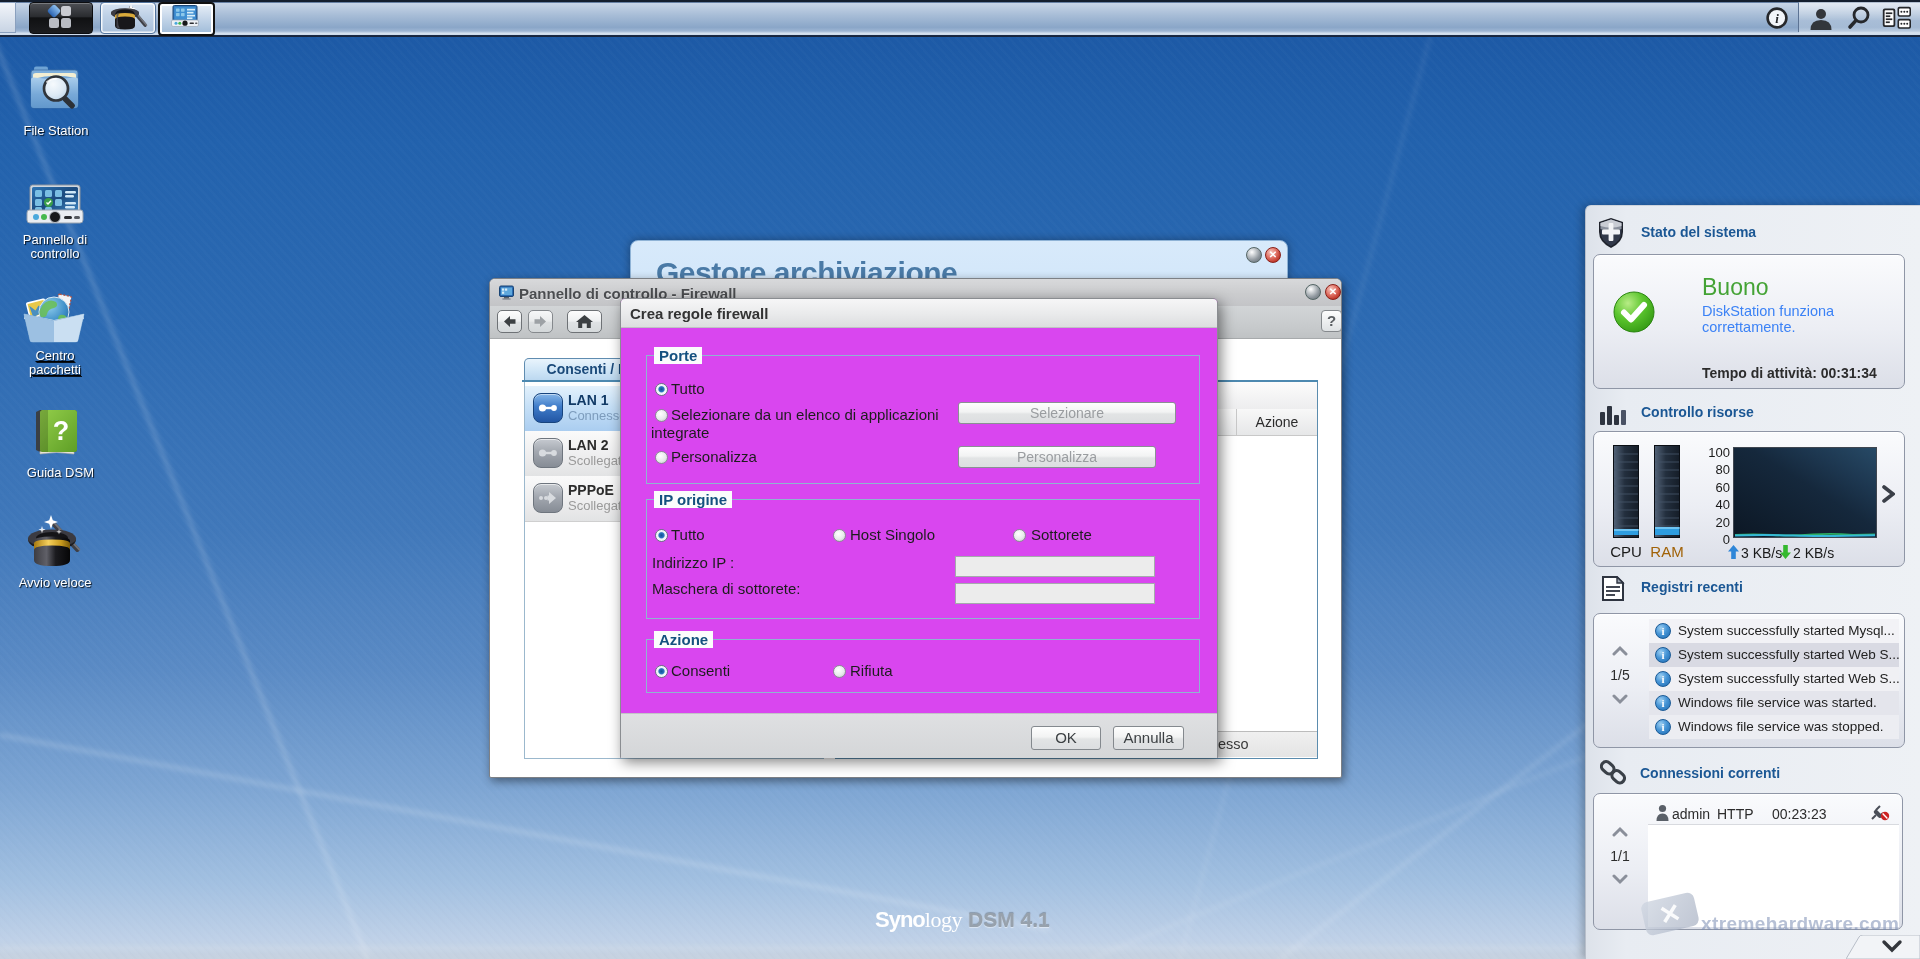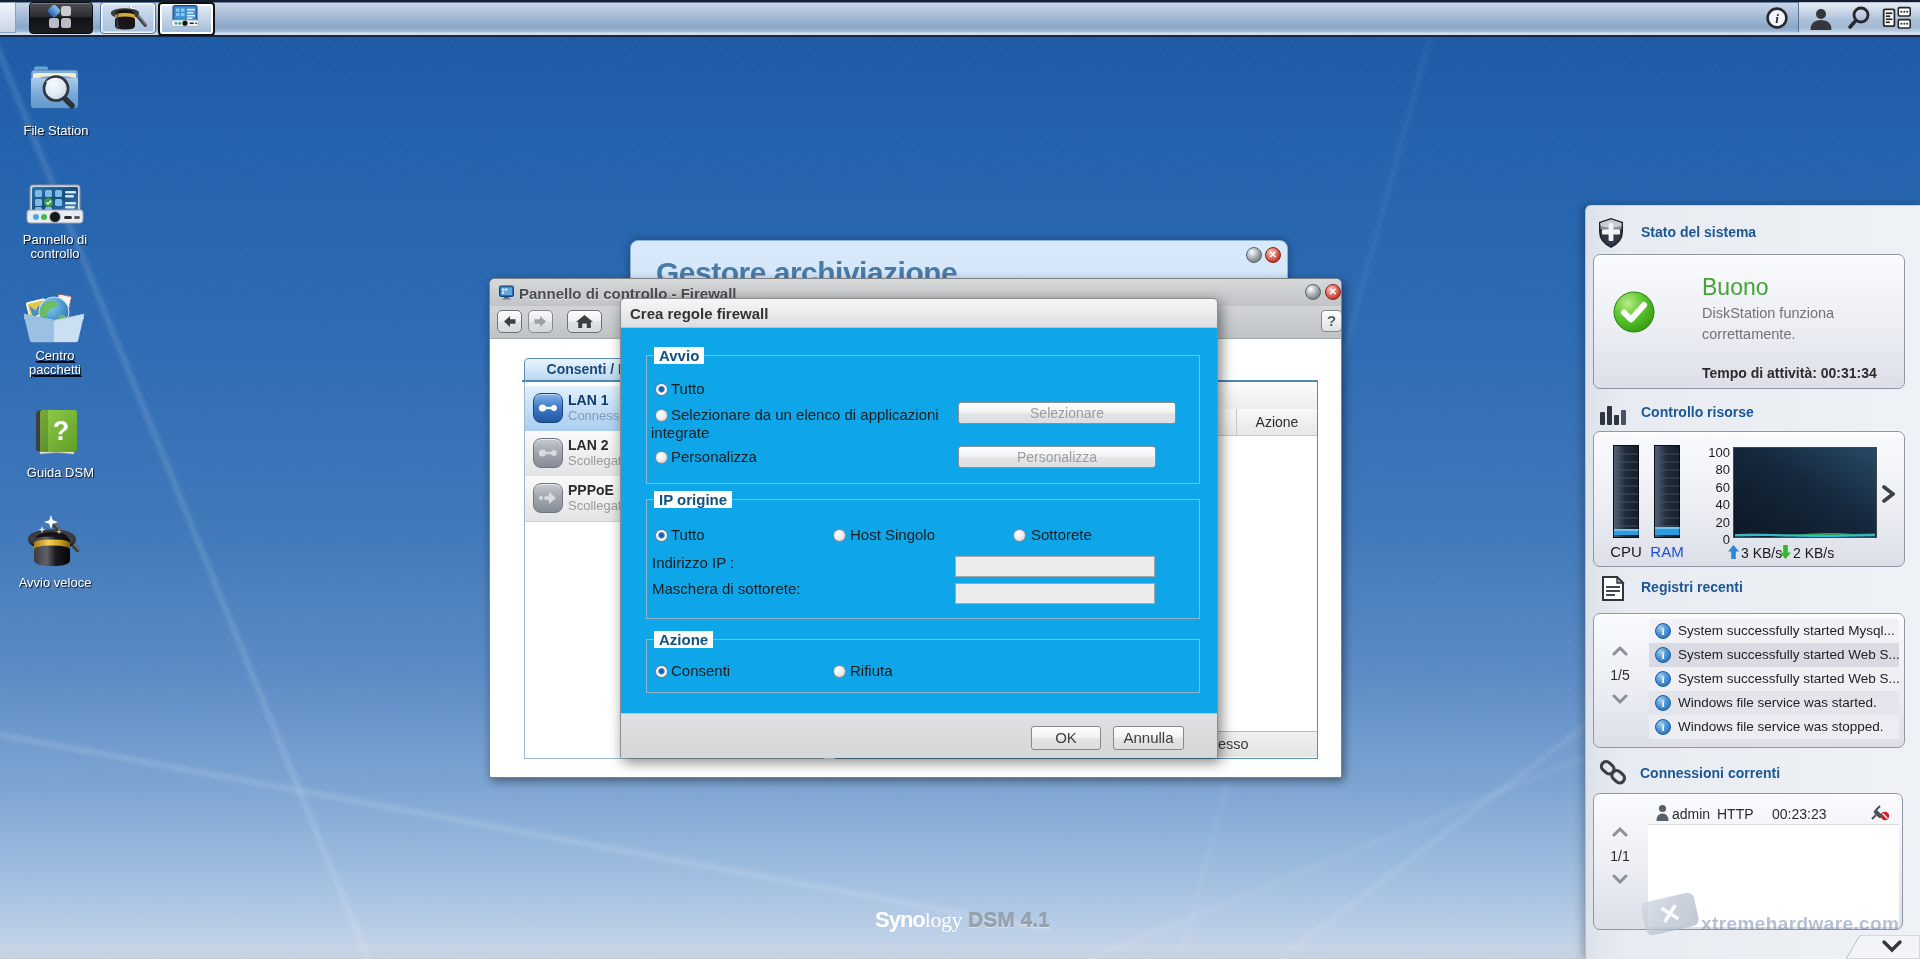--- a/index.html
+++ b/index.html
@@ -326,27 +326,27 @@
       <div class="abs" style="left:400px;top:0;width:1px;height:26px;background:#c8c8c8;"></div>
       <div class="abs" style="left:401px;top:5px;width:80px;text-align:center;font-size:14px;color:#2c2c2c;">Azione</div>
     </div>
     <div class="abs" style="left:0;top:349px;width:481px;height:26px;background:linear-gradient(180deg,#f0f0f0,#e4e4e4);border-top:1px solid #bcbcbc;box-sizing:border-box;">
       <div class="abs" style="left:382px;top:4px;font-size:14.5px;color:#3a3a3a;">esso</div>
     </div>
   </div>
 </div>
 
 <div id="dialog" class="abs" style="left:620px;top:298px;width:598px;height:460px;border-radius:5px 5px 0 0;
-  background:#0ea5e9;box-shadow:3px 4px 14px rgba(0,0,0,0.5);border:1px solid #8a8d91;box-sizing:border-box;">
+  background:#d946ef;box-shadow:3px 4px 14px rgba(0,0,0,0.5);border:1px solid #8a8d91;box-sizing:border-box;">
   <div class="abs" style="left:0;top:0;width:596px;height:28px;border-radius:4px 4px 0 0;border-bottom:1px solid #bfc1c3;
     background:linear-gradient(180deg,#f6f6f7 0%,#e9eaeb 55%,#dcdddf 100%);"></div>
   <div class="abs" style="left:9px;top:6px;font-size:15px;font-weight:bold;color:#333;">Crea regole firewall</div>
 
   <div class="fs" style="left:25px;top:56px;width:552px;height:127px;"></div>
-  <div class="legend" style="left:33px;top:48px;">Avvio</div>
+  <div class="legend" style="left:33px;top:48px;">Porte</div>
   <div class="radio sel" style="left:34px;top:84px;"></div>
   <div class="lbl" style="left:50px;top:81px;">Tutto</div>
   <div class="radio" style="left:34px;top:110px;"></div>
   <div class="lbl" style="left:50px;top:107px;">Selezionare da un elenco di applicazioni</div>
   <div class="lbl" style="left:30px;top:125px;">integrate</div>
   <div class="gbtn" style="left:337px;top:103px;width:218px;height:22px;line-height:20px;">Selezionare</div>
   <div class="radio" style="left:34px;top:152px;"></div>
   <div class="lbl" style="left:50px;top:149px;">Personalizza</div>
   <div class="gbtn" style="left:337px;top:147px;width:198px;height:22px;line-height:20px;">Personalizza</div>
 
@@ -397,21 +397,21 @@
         <radialGradient id="grn" cx="0.35" cy="0.28" r="0.85">
       <stop offset="0" stop-color="#b8ec86"></stop>
           <stop offset="0.45" stop-color="#5cc62e"></stop>
           <stop offset="1" stop-color="#2e9210"></stop>
         </radialGradient>
       </defs>
     <circle cx="21" cy="21" r="20" fill="url(#grn)" stroke="#2a8510" stroke-width="1"></circle>
     <path d="M11 21.5 L18 28.5 L31 14" stroke="#fff" stroke-width="6" fill="none" stroke-linecap="round" stroke-linejoin="round"></path>
   </svg>
   <div class="abs" style="left:1702px;top:274px;font-size:23px;font-weight:normal;color:#44a335;">Buono</div>
-  <div class="abs" style="left:1702px;top:303px;font-size:14.5px;color:#737373;line-height:21px;">DiskStation funziona<br>correttamente.</div>
+  <div class="abs" style="left:1702px;top:303px;font-size:14.5px;color:#3b82f6;line-height:16px;">DiskStation funziona<br>correttamente.</div>
   <div class="abs" style="left:1702px;top:365px;font-size:14px;color:#2c2c2c;font-weight:bold;">Tempo di attività: 00:31:34</div>
 
   <svg class="abs" style="left:1599px;top:403px;" width="27" height="23" viewBox="0 0 27 23">
     <g fill="#2e3440">
         <rect x="1" y="9" width="5" height="13" rx="1"></rect>
         <rect x="8" y="3" width="5" height="19" rx="1"></rect>
         <rect x="15" y="12" width="5" height="10" rx="1"></rect>
         <rect x="22" y="7" width="5" height="15" rx="1" fill="#4a5264"></rect>
       </g>
   </svg>
@@ -455,21 +455,21 @@
           <line x1="1" y1="57" x2="25" y2="57"></line>
           <line x1="1" y1="65" x2="25" y2="65"></line>
           <line x1="1" y1="73" x2="25" y2="73"></line>
           <line x1="1" y1="81" x2="25" y2="81"></line>
         </g>
       <rect x="1" y="82" width="24.5" height="8" fill="#2e9de0"></rect>
       <rect x="1" y="82" width="24.5" height="2" fill="#6ec4f2"></rect>
     </g>
   </svg>
   <div class="abs" style="left:1609px;top:543px;width:34px;text-align:center;font-size:15px;color:#1a1a1a;">CPU</div>
-  <div class="abs" style="left:1650px;top:543px;width:34px;text-align:center;font-size:15px;color:#1d4ed8;">RAM</div>
+  <div class="abs" style="left:1650px;top:543px;width:34px;text-align:center;font-size:15px;color:#a16207;">RAM</div>
   <div class="abs" style="left:1700px;top:444px;width:30px;text-align:right;font-size:13px;color:#1a1a1a;line-height:17.4px;">100<br>80<br>60<br>40<br>20<br>0</div>
   <svg class="abs" style="left:1733px;top:447px;" width="144" height="91" viewBox="0 0 144 91">
     <defs>
         <linearGradient id="gph" x1="0" y1="1" x2="1" y2="0">
       <stop offset="0" stop-color="#0c1724"></stop>
           <stop offset="0.55" stop-color="#15283c"></stop>
           <stop offset="0.75" stop-color="#1d3750"></stop>
           <stop offset="1" stop-color="#274a66"></stop>
         </linearGradient>
       </defs>

